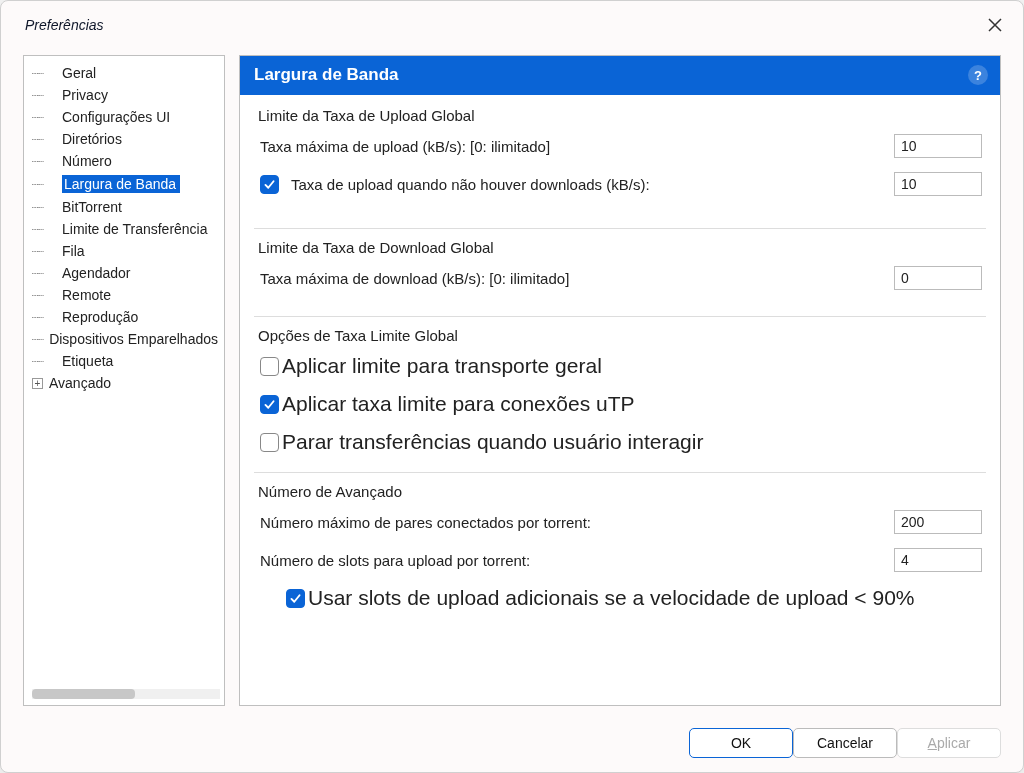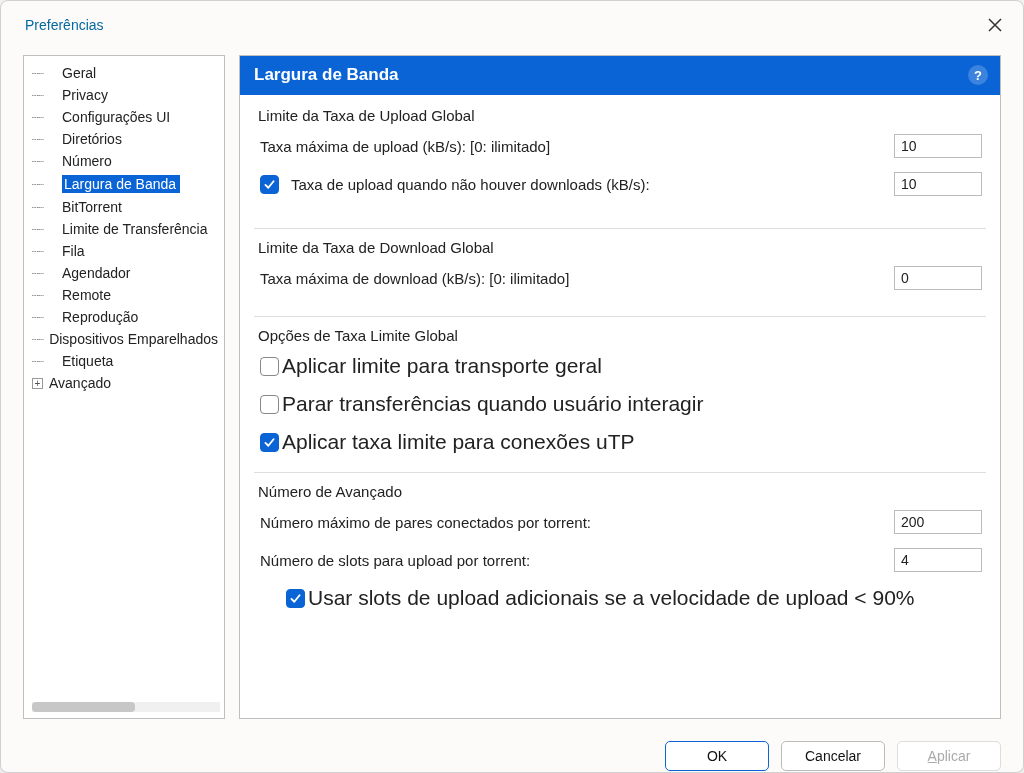--- a/index.html
+++ b/index.html
@@ -26,21 +26,22 @@
       flex-direction: column;
       box-shadow: 0 4px 20px rgba(0,0,0,0.1);
     }
 
     .titlebar {
       display: flex;
       align-items: center;
       justify-content: space-between;
       padding: 14px 18px 10px 24px;
       font-size: 14px;
-      color: #0369a1;
+      color: #0f172a;
+      font-style: italic;
     }
 
     .close-btn {
       width: 20px;
       height: 20px;
       display: flex;
       align-items: center;
       justify-content: center;
       font-size: 16px;
       color: #333;
@@ -247,22 +248,21 @@
     }
 
     .chk.checked svg {
       width: 13px;
       height: 13px;
     }
 
     .footer {
       display: flex;
       justify-content: flex-end;
-      gap: 12px;
-      padding: 12px 22px 1px 22px;
+      padding: 12px 22px 14px 22px;
     }
 
     .btn {
       min-width: 104px;
       padding: 6px 12px;
       font-size: 14px;
       border-radius: 5px;
       cursor: pointer;
       text-align: center;
       background: #fff;
@@ -431,30 +431,30 @@
           </div>
         </fieldset>
 
         <fieldset class="group">
           <div class="group-title">Opções de Taxa Limite Global</div>
           <div class="chk-row">
             <span class="chk"></span>
             <span>Aplicar limite para transporte geral</span>
           </div>
           <div class="chk-row">
-            <span class="chk"></span>
-            <span>Parar transferências quando usuário interagir</span>
-          </div>
-          <div class="chk-row">
             <span class="chk checked">
               <svg viewBox="0 0 16 16">
                   <path d="M3 8.5 L6.5 12 L13 4" stroke="#fff" stroke-width="2.3" fill="none" stroke-linecap="round" stroke-linejoin="round"></path>
                 </svg>
             </span>
             <span>Aplicar taxa limite para conexões uTP</span>
+          </div>
+          <div class="chk-row">
+            <span class="chk"></span>
+            <span>Parar transferências quando usuário interagir</span>
           </div>
         </fieldset>
 
         <fieldset class="group">
           <div class="group-title">Número de Avançado</div>
           <div class="row">
             <span class="row-label">Número máximo de pares conectados por torrent:</span>
             <input type="text" value="200" style="">
           </div>
           <div class="row">

